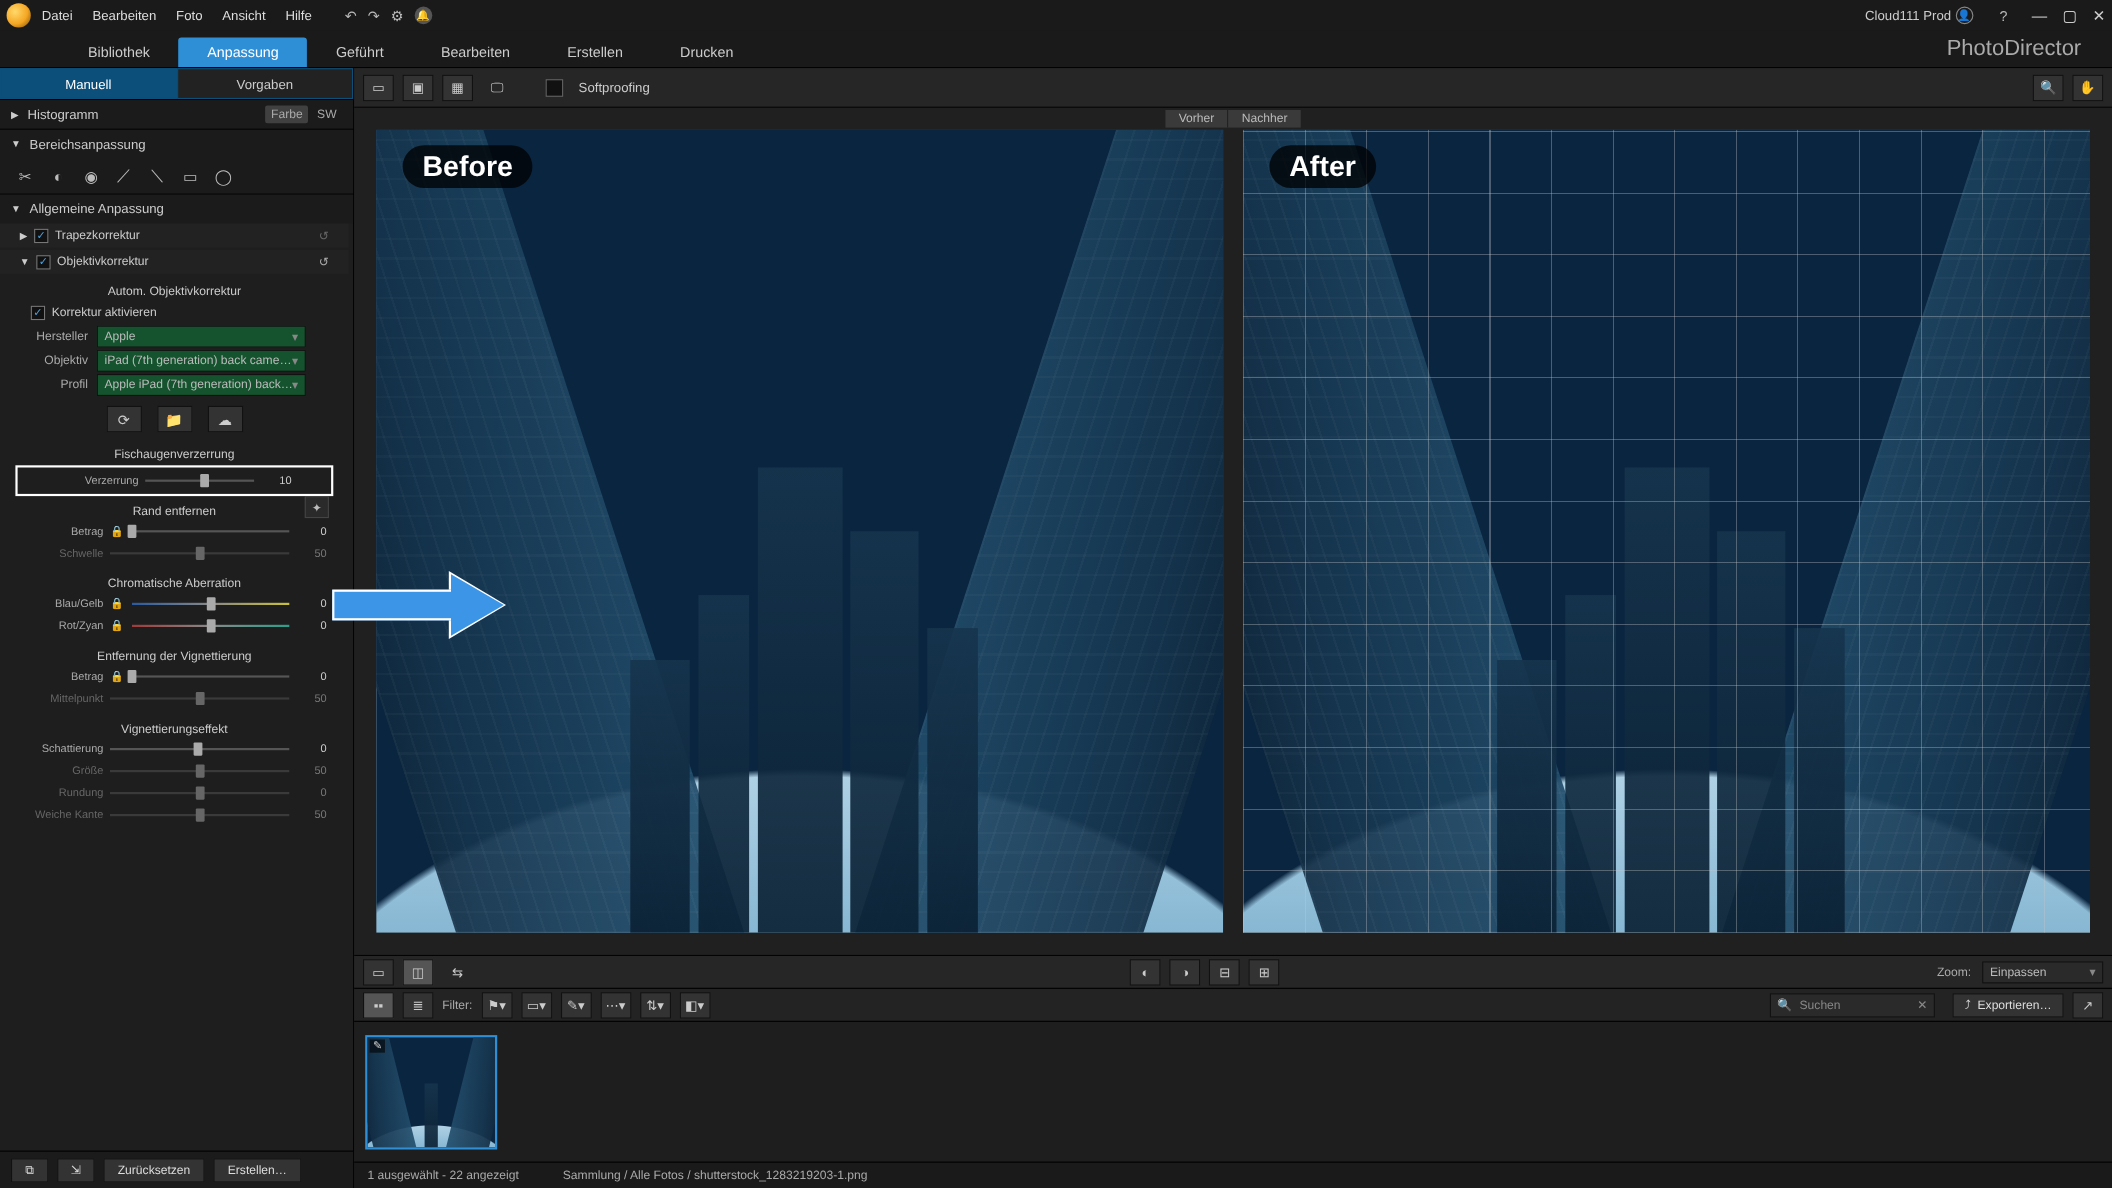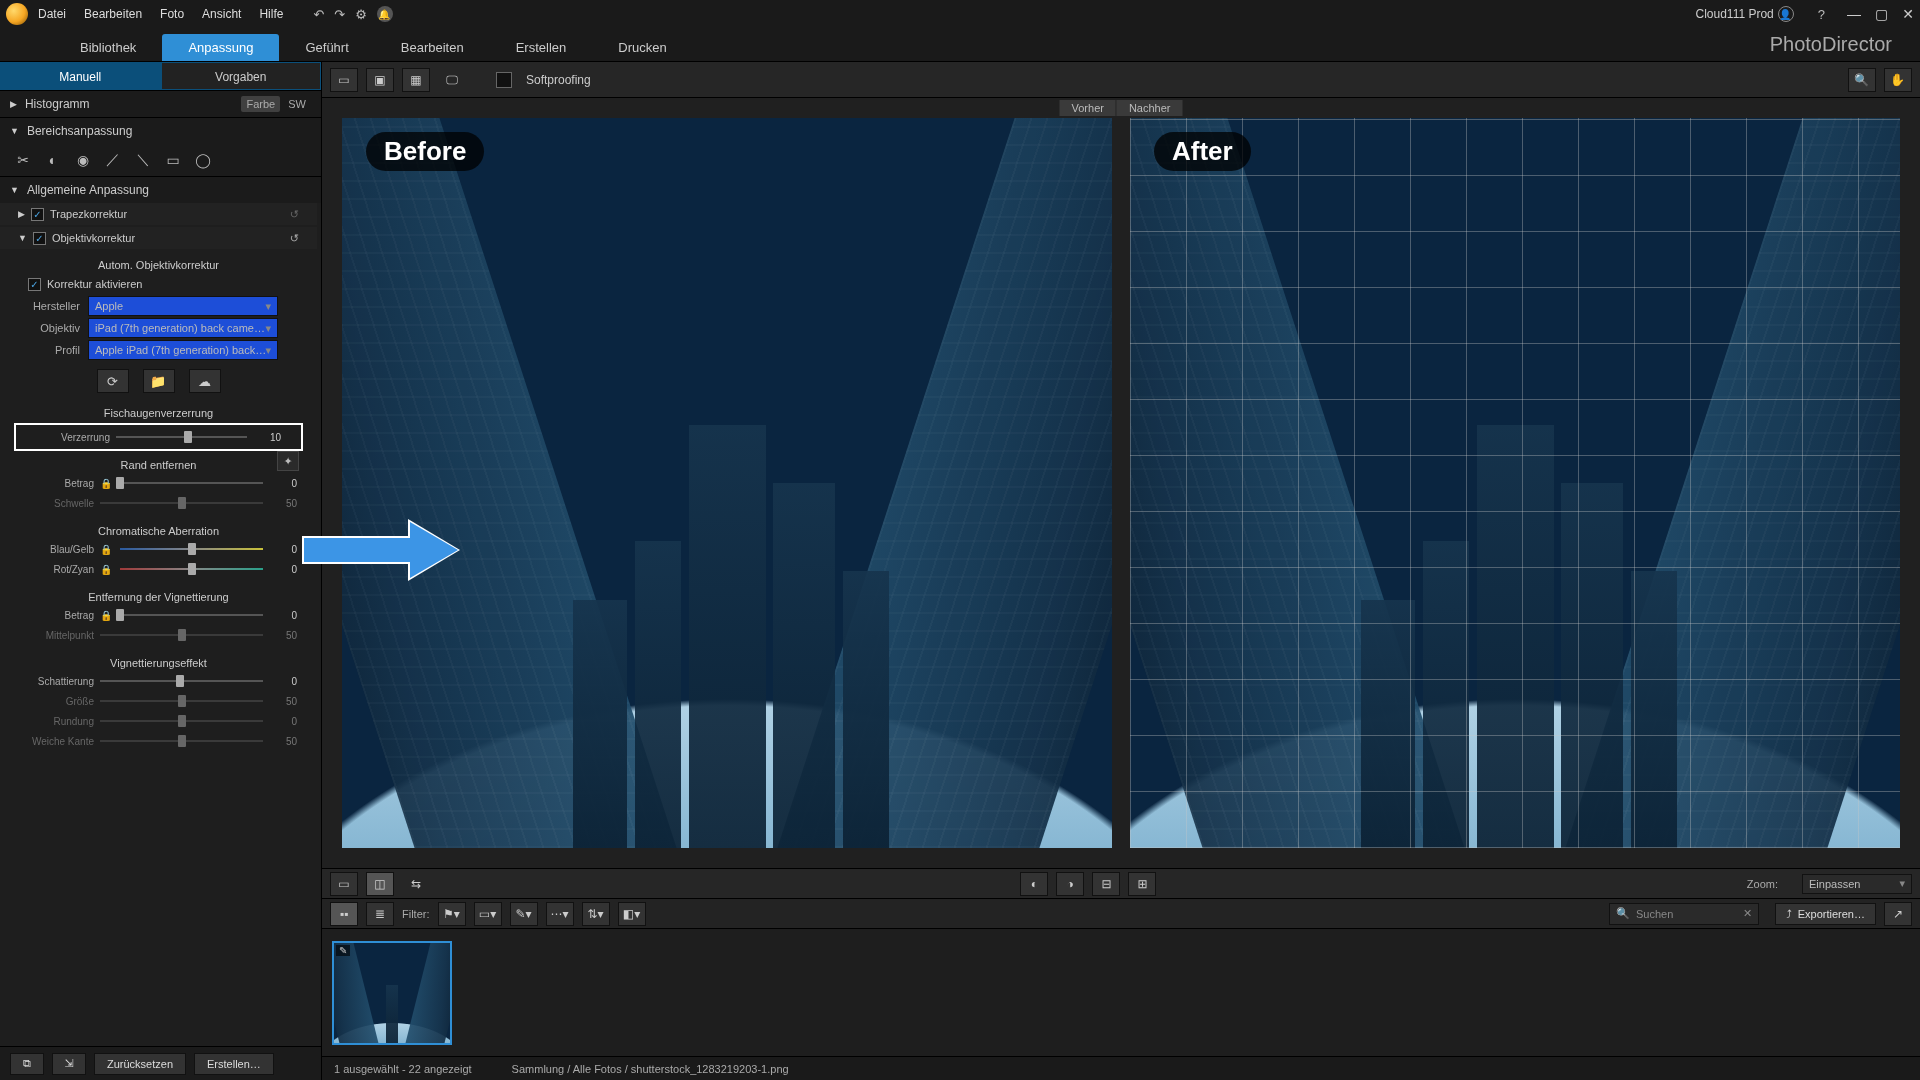--- a/index.html
+++ b/index.html
@@ -34,39 +34,39 @@
 .toolrow .tl{width:30px;height:24px;display:flex;align-items:center;justify-content:center;color:#bbb;font-size:14px}
 .panel-scroll{flex:1;overflow:hidden;position:relative}
 .panel-inner{position:absolute;inset:0;overflow-y:auto;padding-right:4px}
 .panel-inner::-webkit-scrollbar{width:10px}
 .panel-inner::-webkit-scrollbar-thumb{background:#444}
 .row{display:flex;align-items:center;height:22px;padding:0 18px;font-size:11px;color:#ccc}
 .row.sub{padding-left:28px}
 .chk{width:13px;height:13px;border:1px solid #777;margin-right:6px;display:inline-flex;align-items:center;justify-content:center;font-size:10px;background:#111}
 .chk.on::after{content:"✓";color:#4aa3e0}
 .lbl{width:70px;text-align:right;padding-right:8px;color:#aaa;font-size:11px}
-.dd{flex:1;height:20px;background:#1d4ed8;border:1px solid #111;display:flex;align-items:center;padding:0 6px;font-size:11px;color:#bbb;position:relative;max-width:190px}
+.dd{flex:1;height:20px;background:#14532d;border:1px solid #111;display:flex;align-items:center;padding:0 6px;font-size:11px;color:#bbb;position:relative;max-width:190px}
 .dd::after{content:"▾";position:absolute;right:6px;color:#888}
 .iconbtns{display:flex;gap:14px;justify-content:center;padding:8px 0}
 .iconbtns .ib{width:32px;height:24px;background:#333;border:1px solid #111;display:flex;align-items:center;justify-content:center;font-size:13px;color:#ccc}
 .subhdr{text-align:center;font-size:11px;color:#ccc;padding:6px 0 2px}
 .slrow{display:flex;align-items:center;height:20px;padding:0 20px;gap:6px}
 .slrow .nm{width:74px;text-align:right;font-size:10px;color:#aaa}
 .slrow .nm.dim{color:#666}
 .slider{flex:1;height:14px;position:relative}
 .slider .track{position:absolute;left:0;right:0;top:50%;height:2px;background:#555;transform:translateY(-50%)}
 .slider .knob{position:absolute;top:50%;width:8px;height:12px;background:#aaa;transform:translate(-50%,-50%);border-radius:1px}
 .slider.locked .knob{background:#666}
 .slider.locked .track{background:#3a3a3a}
 .slider.ca .track{background:linear-gradient(90deg,#2a5aa0,#888 50%,#c9c13a)}
 .slider.ca2 .track{background:linear-gradient(90deg,#a03a3a,#888 50%,#2aa08a)}
 .val{width:28px;text-align:right;font-size:10px;color:#ccc}
 .val.dim{color:#777}
 .lockico{font-size:10px;color:#888;margin-right:2px}
-.boxed{border:2px solid #fff;margin:2px 14px;padding:2px 0}
+.boxed{border:2px solid #fff;margin:2px 14px;padding:2px 16px}
 .pin{position:absolute;right:18px;width:22px;height:20px;border:1px solid #444;display:flex;align-items:center;justify-content:center;font-size:11px;color:#bbb;background:#2a2a2a}
 .relpin{position:relative}
 
 .side-bottom{height:34px;border-top:1px solid #000;display:flex;align-items:center;gap:8px;padding:0 10px;background:#1b1b1b}
 .sbtn{height:22px;padding:0 12px;background:#333;border:1px solid #111;font-size:11px;color:#ddd;display:flex;align-items:center}
 
 .main{flex:1;display:flex;flex-direction:column;background:#202020}
 .vtb{height:36px;background:#262626;display:flex;align-items:center;padding:0 8px;gap:8px;border-bottom:1px solid #000}
 .vbtn{width:28px;height:24px;display:flex;align-items:center;justify-content:center;background:#333;color:#ccc;font-size:12px;border:1px solid #111}
 .vbtn.plain{background:transparent;border:none}
@@ -92,21 +92,21 @@
 .vh{position:absolute;top:2px;left:50%;transform:translateX(-50%);display:flex;font-size:11px}
 .vh div{background:#3a3a3a;padding:2px 12px;color:#bbb}
 .vh div:first-child{border-right:1px solid #222}
 .arrow{position:absolute;left:302px;top:522px;width:170px;height:56px;pointer-events:none}
 .arrow .shaft{position:absolute;left:0;top:14px;width:110px;height:28px;background:#3c95e6;border:2px solid #fff}
 .arrow .head{position:absolute;left:108px;top:0;width:0;height:0;border-top:28px solid transparent;border-bottom:28px solid transparent;border-left:48px solid #3c95e6;filter:drop-shadow(0 0 0 #fff)}
 .arrow .headw{position:absolute;left:106px;top:-3px;width:0;height:0;border-top:31px solid transparent;border-bottom:31px solid transparent;border-left:52px solid #fff}
 
 .ltb{height:30px;background:#262626;display:flex;align-items:center;padding:0 8px;gap:8px;border-top:1px solid #000}
 .ltb .sp{flex:1}
-.ltb .zoom{font-size:11px;color:#aaa;margin-right:16px}
+.ltb .zoom{font-size:11px;color:#aaa;margin-right:2px}
 .ltb .zdd{width:110px;height:20px;background:#2a2a2a;border:1px solid #111;display:flex;align-items:center;padding:0 6px;font-size:11px;position:relative;color:#bbb}
 .ltb .zdd::after{content:"▾";position:absolute;right:6px;color:#888}
 
 .ftb{height:30px;background:#232323;display:flex;align-items:center;padding:0 8px;gap:8px;border-top:1px solid #000}
 .ftb .flt{font-size:11px;color:#aaa}
 .search{margin-left:auto;width:150px;height:22px;background:#2a2a2a;border:1px solid #111;display:flex;align-items:center;padding:0 6px;font-size:11px;color:#888;gap:6px}
 .search .x{margin-left:auto}
 .exp{height:22px;padding:0 10px;background:#333;border:1px solid #111;font-size:11px;color:#ddd;display:flex;align-items:center;gap:6px;margin-left:8px}
 .filmstrip{height:128px;background:#1e1e1e;display:flex;align-items:center;padding:6px 10px;gap:10px;border-top:1px solid #000}
 .thumb{width:120px;height:104px;border:2px solid #2f8fd6;background:#10263a;position:relative;overflow:hidden}

